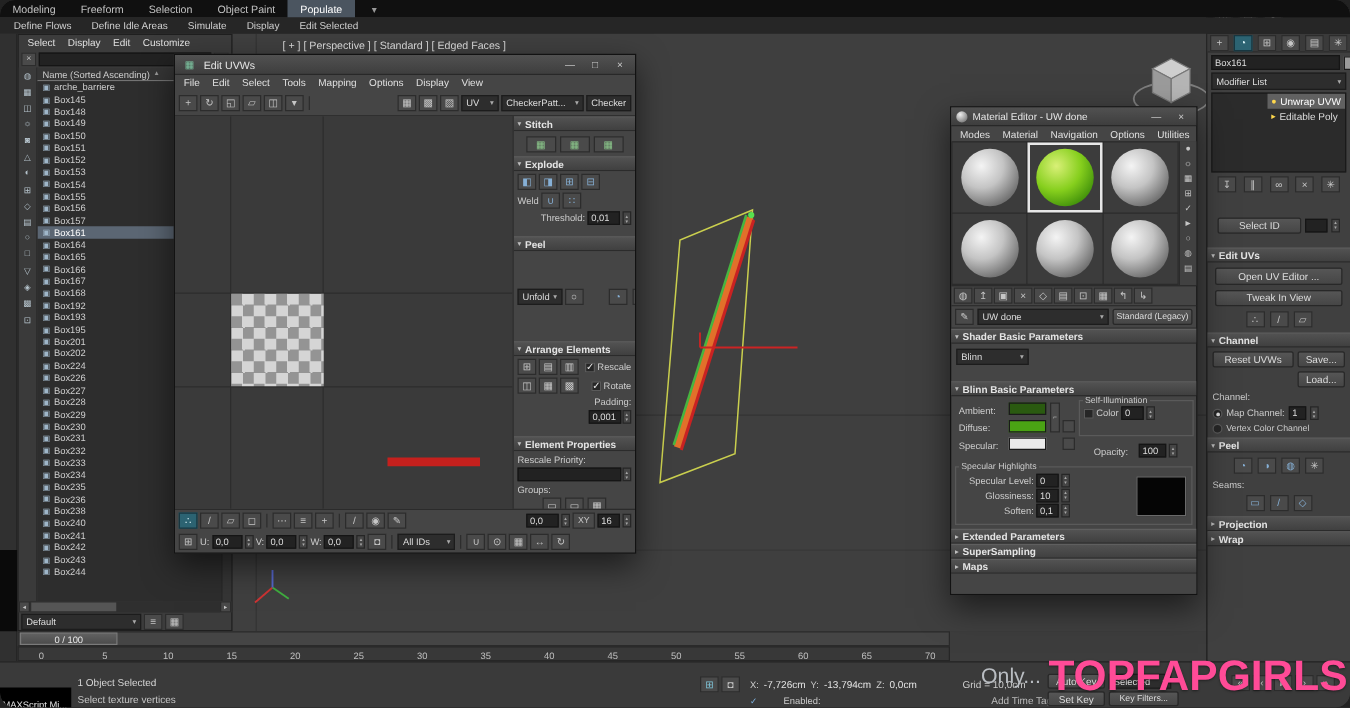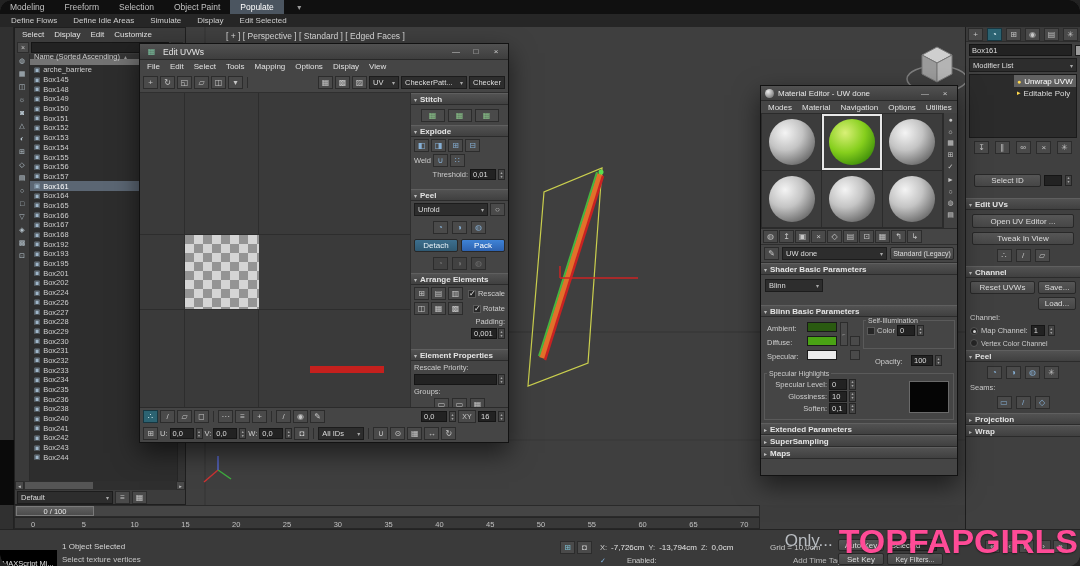--- a/index.html
+++ b/index.html
@@ -43,21 +43,21 @@
 .rtool{padding:0 7px;font-size:8px;color:#cfcfcf;white-space:nowrap;}
 
 .window{background:#454545;border:1px solid #121212;box-shadow:0 10px 24px rgba(0,0,0,.55);display:flex;flex-direction:column;}
 
 #explorer{left:14px;top:27px;width:172px;height:478px;background:#3c3c3c;border:1px solid #1f1f1f;z-index:12;display:flex;flex-direction:column;}
 .exp-search{display:flex;align-items:center;gap:2px;height:14px;padding:0 2px;flex:none;}
 .exp-main{flex:1;display:flex;min-height:0;}
 .exp-tools{width:15px;background:#3a3a3a;border-right:1px solid #2a2a2a;display:flex;flex-direction:column;align-items:center;flex:none;}
 .exp-tools .icon-btn{width:13px;height:13px;font-size:7px;background:transparent;border-color:transparent;color:#b5c3cc;}
 .exp-listwrap{flex:1;display:flex;flex-direction:column;min-width:0;}
-.exp-header{height:11px;background:#353535;font-size:7.5px;color:#cccccc;padding-left:4px;border-bottom:6px solid #737373;display:flex;align-items:center;flex:none;}
+.exp-header{height:11px;background:#353535;font-size:7.5px;color:#cccccc;padding-left:4px;border-bottom:1px solid #737373;display:flex;align-items:center;flex:none;}
 #explorer-list{flex:1;background:#2d2d2d;overflow:hidden;}
 .exp-row{height:9.7px;display:flex;align-items:center;gap:3px;padding-left:4px;font-size:7.5px;color:#cfcfcf;white-space:nowrap;}
 .exp-row.sel{background:#5b6673;color:#ffffff;}
 .exp-ico{font-size:6.5px;color:#9fb6c9;flex:none;}
 .exp-vscroll{width:8px;background:#353535;border-left:1px solid #262626;display:flex;flex-direction:column;align-items:center;flex:none;}
 .exp-hscroll{height:9px;flex:none;display:flex;align-items:center;background:#353535;}
 .exp-footer{height:14px;display:flex;align-items:center;gap:2px;padding:1px 2px;flex:none;}
 
 #uvw{left:139px;top:43px;width:370px;height:400px;z-index:20;}
 .uv-toolbar{display:flex;align-items:center;height:20px;padding:0 3px;gap:2px;border-bottom:1px solid #2f2f2f;flex:none;}
@@ -464,21 +464,21 @@
           <div class="row" style="gap:2px;justify-content:flex-end;">
             <span class="lbl">Threshold:</span>
             <span class="field w26">0,01</span>
             <span class="spin"></span>
           </div>
         </div>
         <div class="rhead">
             <span class="arr">▾</span>
             <span>Peel</span>
           </div>
-        <div class="uv-sec" style="height:72px;padding:2px 3px;display:flex;flex-direction:column;gap:5px;">
+        <div class="uv-sec" style="height:72px;padding:2px 3px;display:flex;flex-direction:row;gap:20px;">
           <div class="row g2">
             <span class="dd" style="flex:1;">
                 <span>Unfold</span>
               </span>
             <span class="icon-btn">○</span>
           </div>
           <div class="row" style="justify-content:center;gap:4px;">
               <span class="icon-btn blue">◔</span>
               <span class="icon-btn blue">◑</span>
               <span class="icon-btn blue">◍</span>

